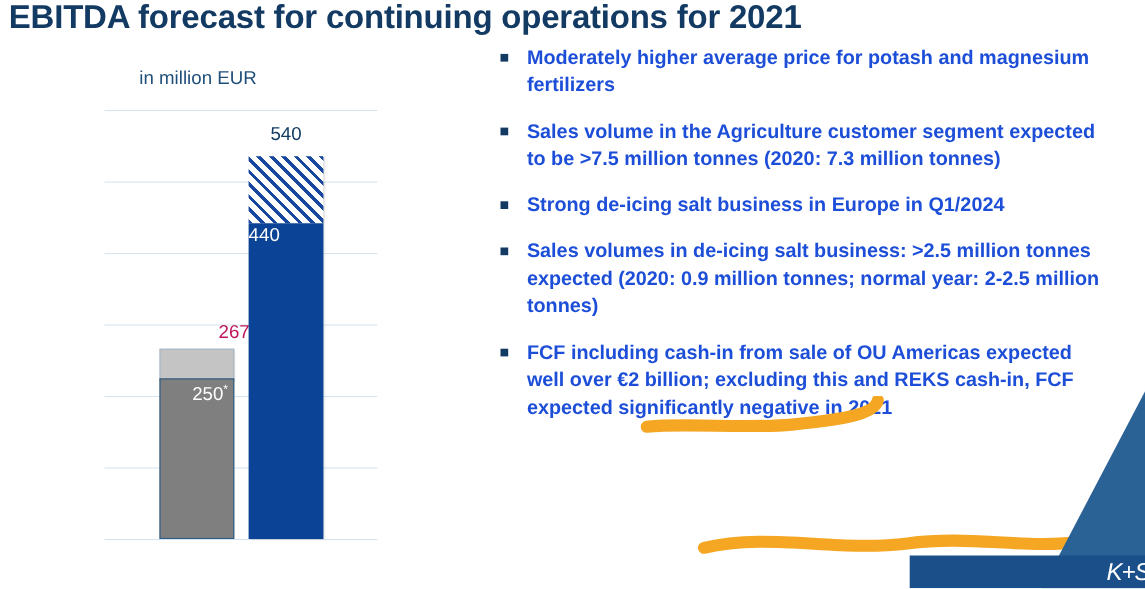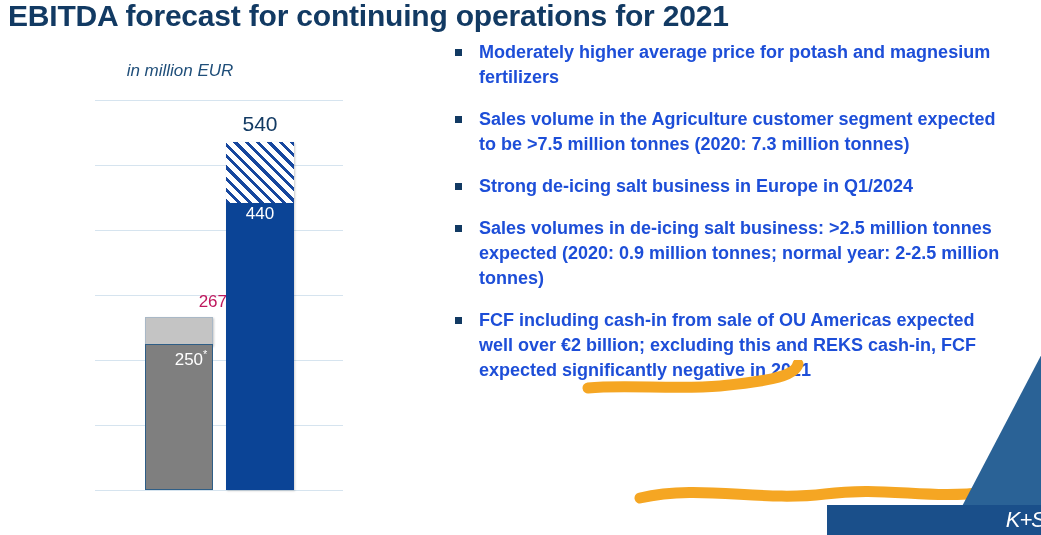--- a/index.html
+++ b/index.html
@@ -42,21 +42,20 @@
     height: 487px;
   }
   #chart-unit-label {
     position: absolute;
     left: 0;
     top: 13px;
     width: 360px;
     text-align: center;
     font-size: 17px;
     color: #1f4e79;
-    font-style: italic;
   }
   #plot {
     position: absolute;
     left: 95px;
     top: 52px;
     width: 248px;
     height: 390px;
   }
   .gridline {
     position: absolute;
@@ -122,27 +121,27 @@
   #bar-2021-solid {
     position: absolute;
     left: 0; width: 68px;
     background: #0b4496;
     box-shadow: 1px 1px 2px rgba(0,0,0,0.18);
   }
   #label-540 {
     position: absolute;
     left: 117px; width: 96px;
     text-align: center;
-    font-size: 21px;
+    font-size: 17px;
     color: #123a63;
   }
   #label-440 {
     position: absolute;
     left: 131px; width: 68px;
-    text-align: center;
+    text-align: left;
     font-size: 17px;
     color: #ffffff;
   }
 
   
   #bullets {
     position: absolute;
     left: 455px;
     top: 40px;
     width: 545px;

